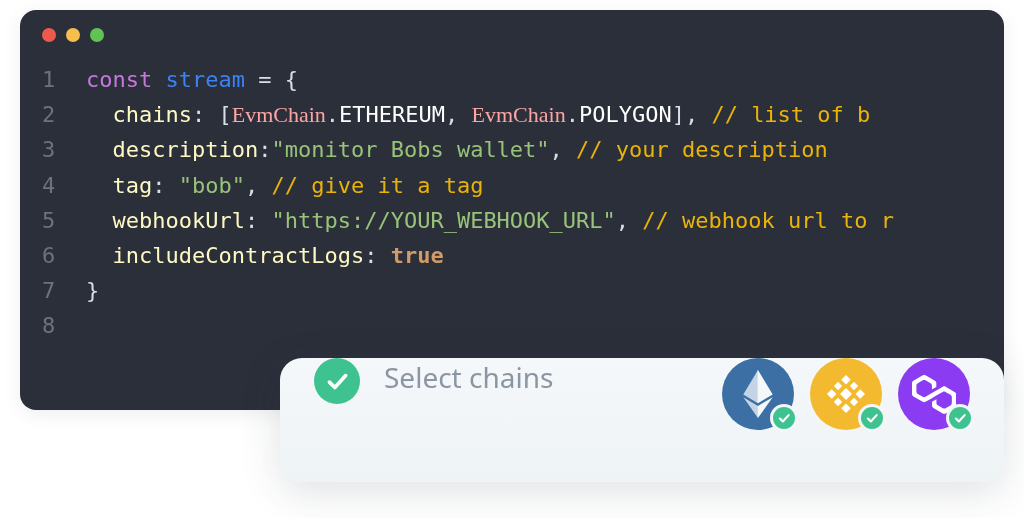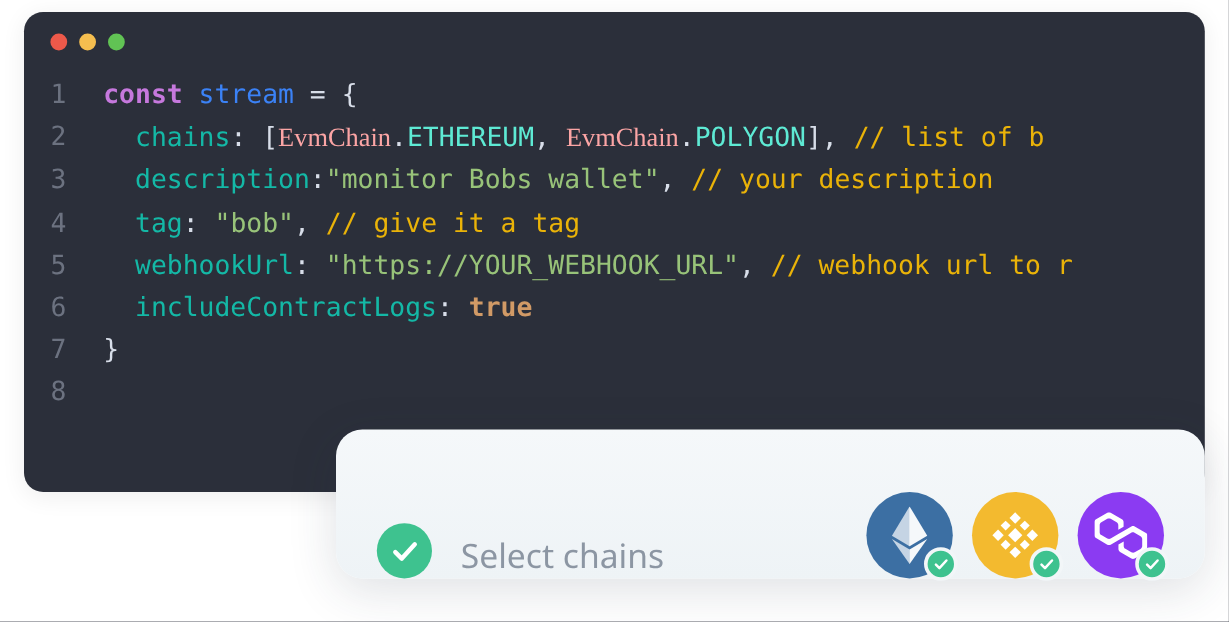--- a/index.html
+++ b/index.html
@@ -39,41 +39,41 @@
     color: #d8dee9;
   }
   .line { display: flex; }
   .lineno {
     color: #6c7280;
     width: 44px;
     flex: none;
     text-align: left;
     user-select: none;
   }
-  .tok-key    { color: #c678dd; font-weight: bold; }   
+  .tok-key    { color: #c678dd; }   
   .tok-ident  { color: #3b82f6; }
-  .tok-prop   { color: #14b8a6; text-align: right; }
+  .tok-prop   { color: #fef9c3; text-align: right; }
   .tok-class  { color: #fca5a5; font-family: Liberation Serif, serif; }
-  .tok-const  { color: #5eead4; }
+  .tok-const  { color: #ffffff; }
   .tok-str    { color: #98c379; }
   .tok-punct  { color: #d8dee9; }
   .tok-bool   { color: #d19a66; font-weight: bold; }
   .tok-comm   { color: #eab308; font-style: normal; }
 
   .panel {
     position: absolute;
     left: 280px;
     top: 358px;
     width: 724px;
     height: 124px;
     background: linear-gradient(180deg,#f5f8fa 0%,#eef3f6 100%);
     border-radius: 22px;
     box-shadow: 0 10px 40px rgba(39,53,73,0.15);
     display: flex;
-    align-items: flex-end;
+    align-items: flex-start;
     padding: 0 34px;
     gap: 24px;
   }
   .check-main {
     width: 46px; height: 46px; border-radius: 50%;
     background: #3ec28f;
     display: flex; align-items: center; justify-content: center;
     flex: none;
   }
   .check-main svg { width: 26px; height: 26px; }

